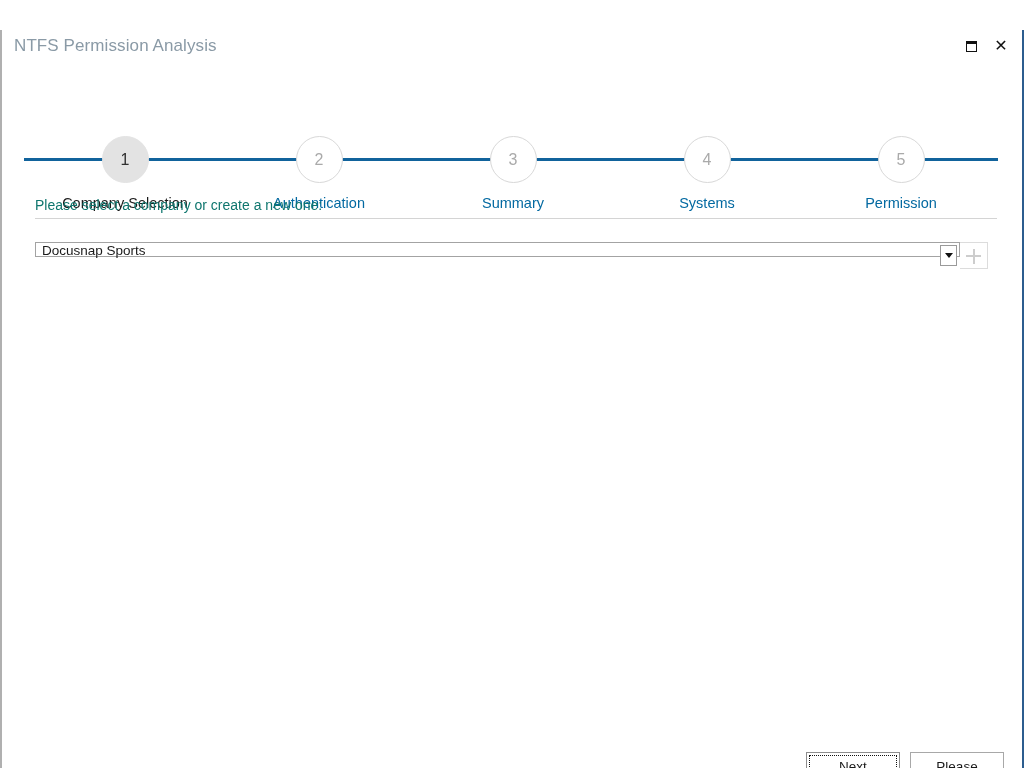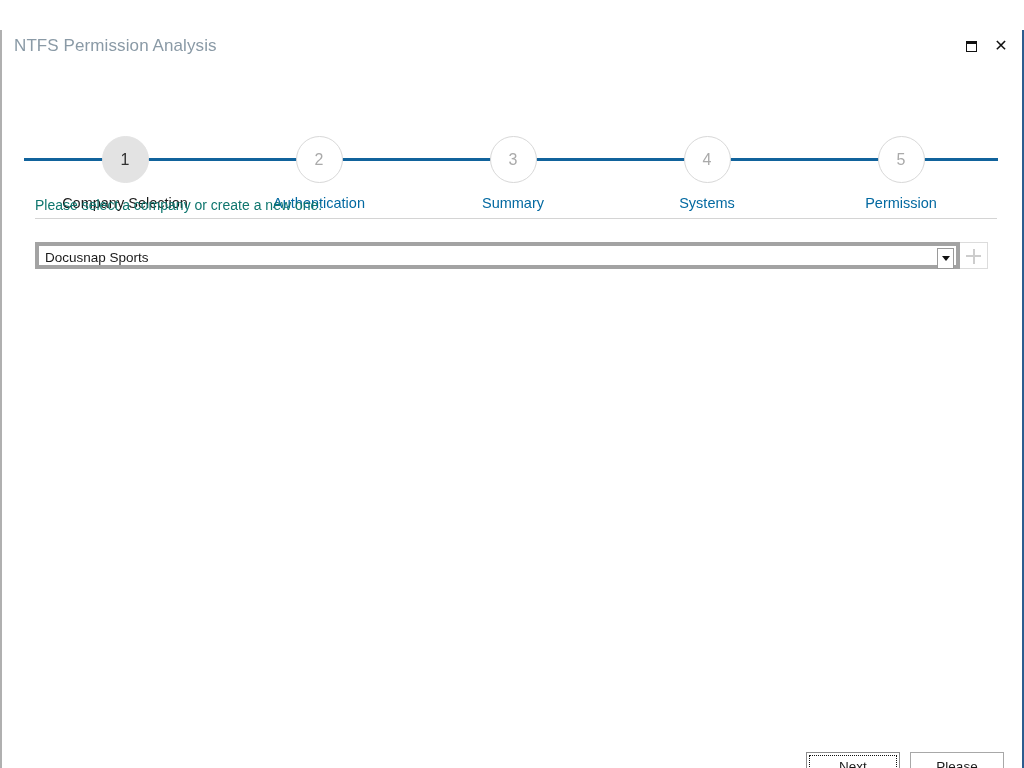--- a/index.html
+++ b/index.html
@@ -155,26 +155,26 @@
   
   .combo-row {
     position: absolute;
     left: 33px;
     top: 212px;
     display: flex;
     align-items: stretch;
   }
   .combo {
     width: 925px;
-    height: 27px;
-    box-sizing: border-box;
-    border: 4px solid #a3a3a3;
-    background: #ffffff;
-    display: flex;
-    align-items: flex-end;
+    height: 15px;
+    box-sizing: border-box;
+    border: 1px solid #a3a3a3;
+    background: #ffffff;
+    display: flex;
+    align-items: flex-start;
     position: relative;
   }
   .combo-value {
     padding-left: 6px;
     font-size: 13.5px;
     color: #1a1a1a;
     white-space: nowrap;
     overflow: hidden;
   }
   .combo-arrow-btn {

